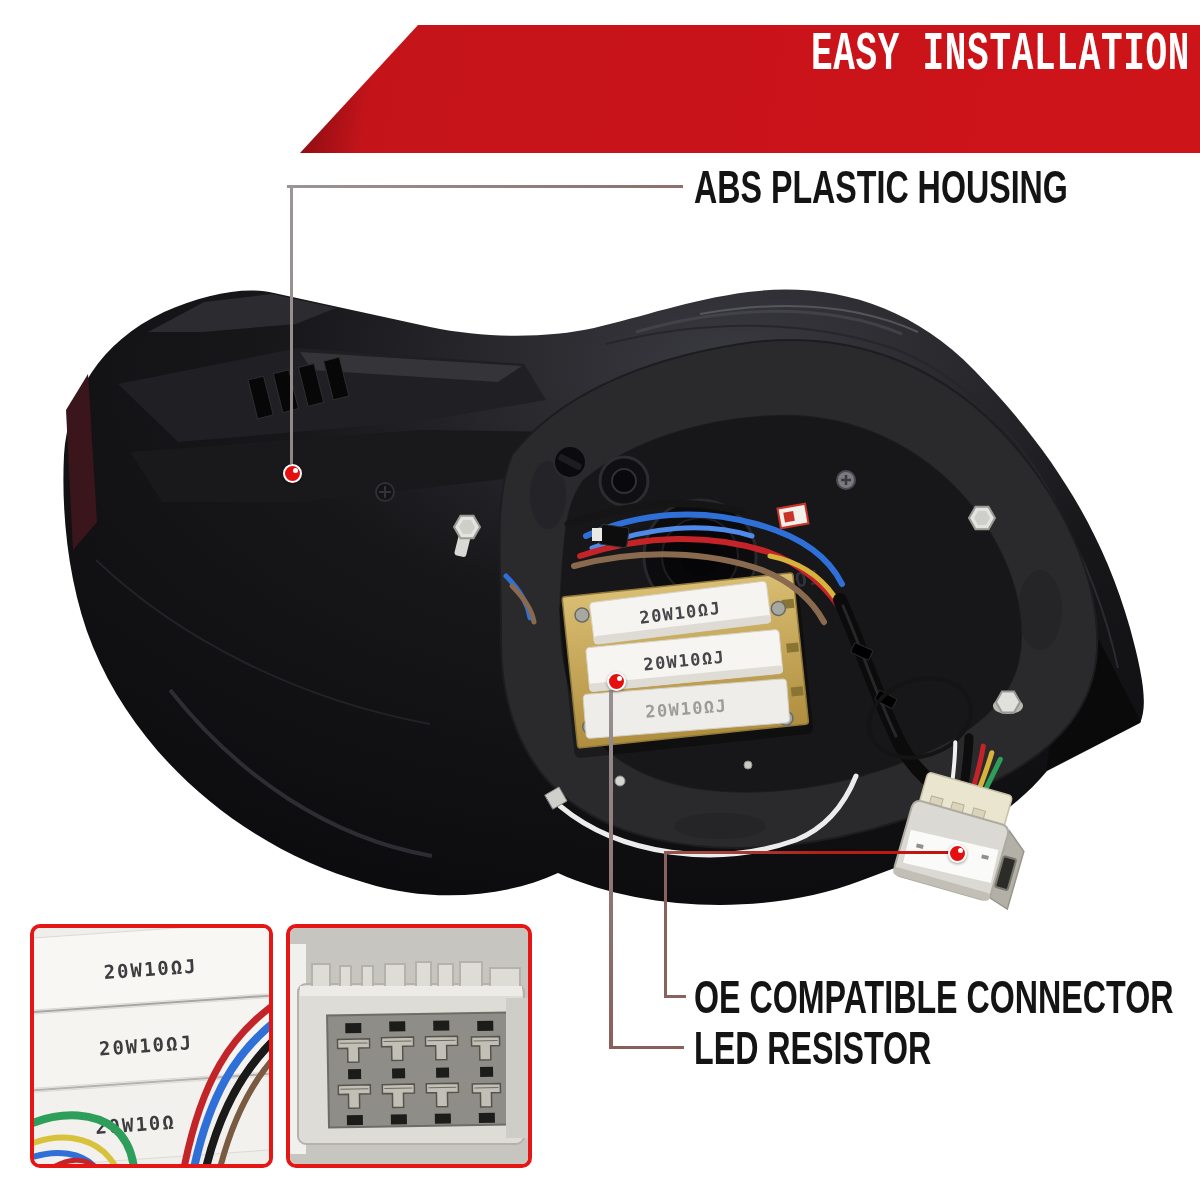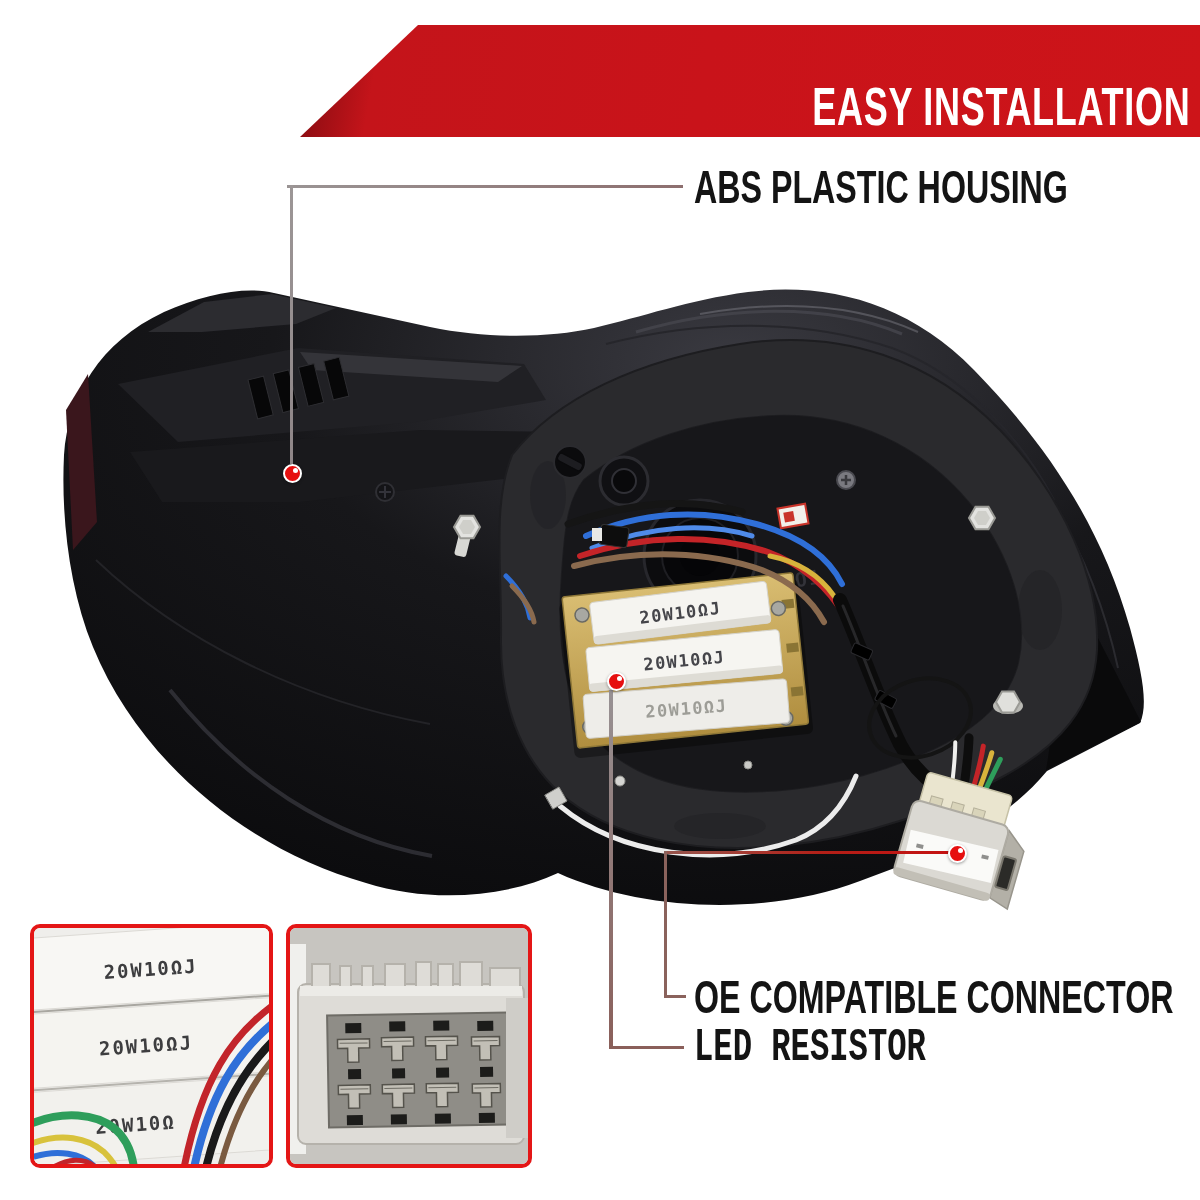--- a/index.html
+++ b/index.html
@@ -1,40 +1,40 @@
 <!DOCTYPE html>
 <html style="--banner-red: #c9131a; --marker-red: #e60f0f; --inset-border-red: #e41616; --leader-red: #c51111; --leader-gray: #9a9494; --leader-maroon: #8a5f5a; --gold-plate: #c7a855;"><head>
 <meta charset="utf-8">
 <style>
   html,body{margin:0;padding:0;}
   body{width:1200px;height:1200px;background:#ffffff;font-family:"Liberation Sans",sans-serif;overflow:hidden;}
   #canvas{position:relative;width:1200px;height:1200px;background:#fff;}
 
   
   .banner{
-    position:absolute;left:300px;top:25px;width:900px;height:112px;z-index:6;
+    position:absolute;left:300px;top:25px;width:900px;height:128px;z-index:6;
     background:linear-gradient(100deg,#7e0b10 0%,#c4141a 9%,var(--banner-red,#c9131a) 45%,#cd1419 100%);
     clip-path:polygon(118px 0,100% 0,100% 100%,0 100%);
-    display:flex;align-items:flex-end;justify-content:flex-end;
+    display:flex;align-items:flex-start;justify-content:flex-end;font-family:Liberation Mono, monospace;
   }
   .banner-title{
     color:#fff;font-size:53px;font-weight:bold;letter-spacing:1px;
     display:inline-block;transform:scaleX(0.68);transform-origin:right center;
     padding-right:14px;white-space:nowrap;
   }
 
   
   .callout-label{
     position:absolute;z-index:5;color:#141414;font-size:46px;line-height:46px;
     font-weight:bold;white-space:nowrap;
   }
   .callout-label .cond{display:inline-block;transform:scaleX(0.70);transform-origin:left center;}
   #abs-label{left:694px;top:164px;}
   #oe-label{left:694px;top:974px;}
-  #led-label{left:694px;top:1025px;font-family:Liberation Mono, monospace;}
+  #led-label{left:694px;top:1025px;}
 
   
   .leader{position:absolute;z-index:3;}
   #abs-line-h{left:287px;top:185px;width:396px;height:3px;background:linear-gradient(90deg,#9a9494,#8d6f6f);}
   #abs-line-v{left:290px;top:185px;width:3px;height:279px;background:linear-gradient(180deg,#9c9696,#8f8688);}
   #oe-line-top{left:665px;top:851px;width:284px;height:3px;background:linear-gradient(90deg,#96564e,#b32018 55%,var(--leader-red,#c51111));}
   #oe-line-v{left:664px;top:851px;width:3px;height:147px;background:#8a625c;}
   #oe-tick{left:664px;top:995px;width:22px;height:3px;background:#8a625c;}
   #led-line-v{left:609px;top:690px;width:3.5px;height:358px;background:linear-gradient(180deg,#979193,#8a5f5a);}
   #led-tick{left:609px;top:1046px;width:75px;height:3px;background:#8a5f5a;}

